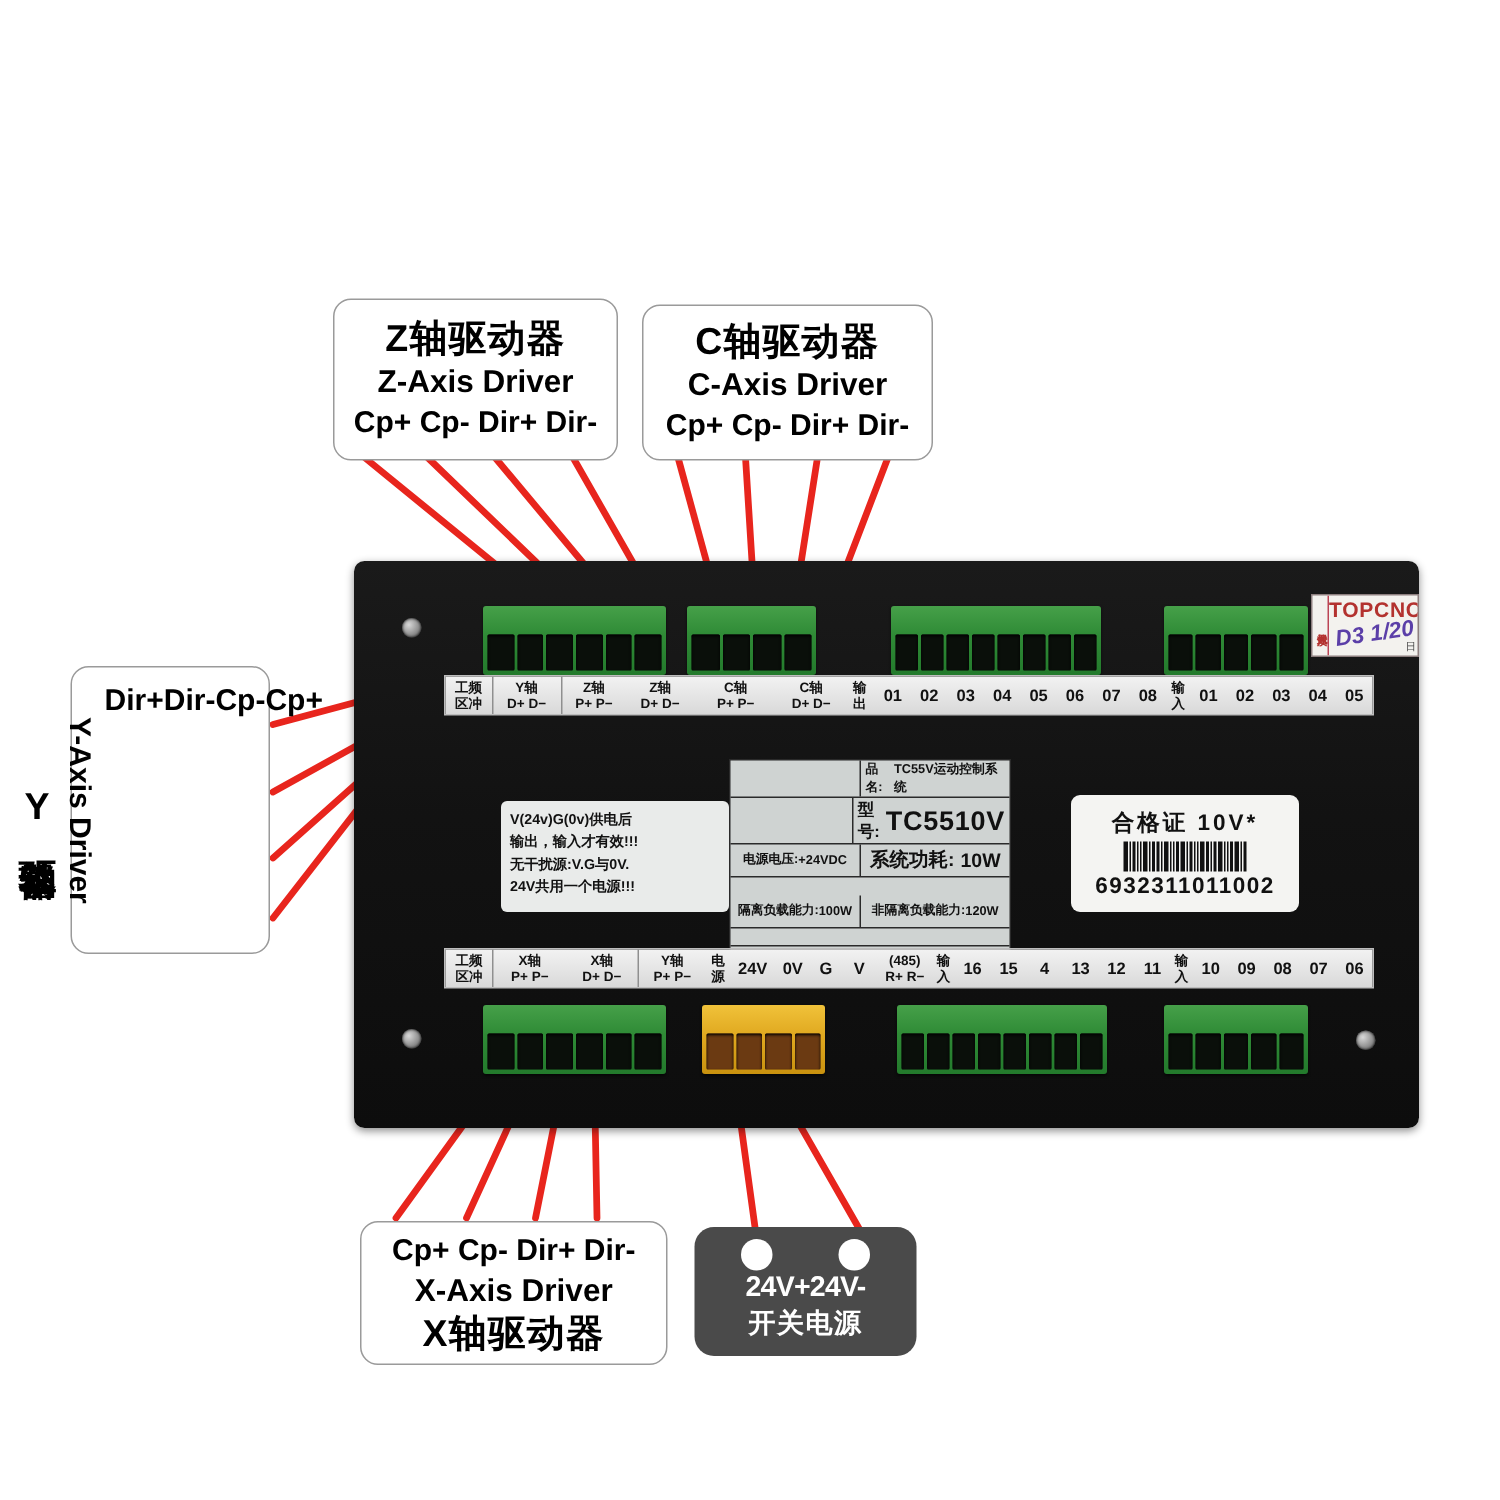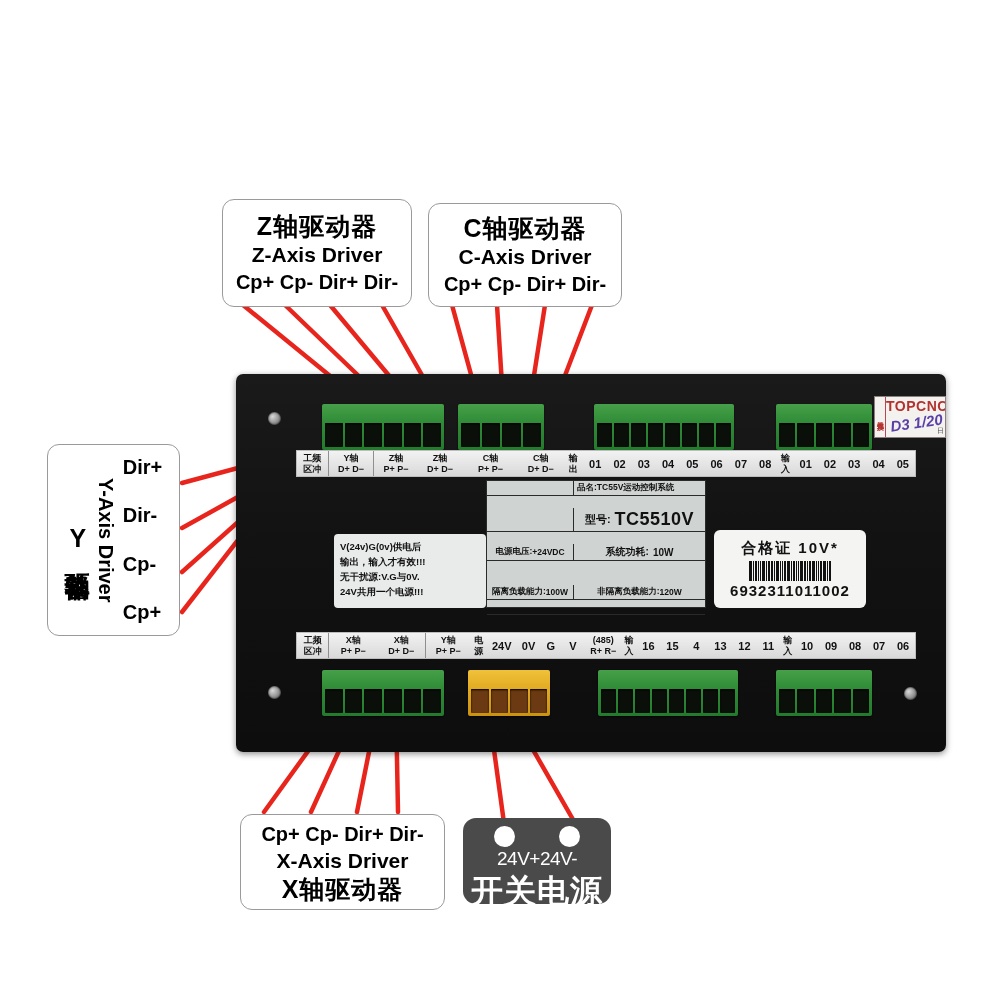--- a/index.html
+++ b/index.html
@@ -35,53 +35,53 @@
   #callout-x .en-title{font-size:21px;line-height:27px;}
   #callout-x .pins{font-size:20px;line-height:26px;white-space:nowrap;}
 
   
   #callout-y{left:47px;top:444px;width:133px;height:192px;flex-direction:row;
              align-items:center;justify-content:center;gap:4px;}
   #callout-y .y-cn{writing-mode:vertical-rl;text-orientation:upright;
                    font-size:25px;font-weight:bold;letter-spacing:1px;line-height:26px;}
   #callout-y .y-en{writing-mode:vertical-rl;text-orientation:mixed;
                    font-size:20px;font-weight:bold;line-height:22px;white-space:nowrap;}
-  #callout-y .y-pins{display:flex;flex-direction:column;justify-content:space-between;
+  #callout-y .y-pins{display:flex;flex-direction:row;justify-content:space-between;
                      height:168px;font-size:20px;font-weight:bold;padding-left:2px;}
 
   
   #callout-power{left:463px;top:818px;width:148px;height:86px;background:#4a4a4a;
                  border:none;border-radius:13px;color:#fff;justify-content:flex-start;
                  padding-top:6px;}
   #callout-power .dots{display:flex;gap:44px;margin-top:2px;}
   #callout-power .dot{width:21px;height:21px;border-radius:50%;background:#fff;}
-  #callout-power .volts{display:flex;font-size:19px;font-weight:normal;
+  #callout-power .volts{display:flex;font-size:19px;font-weight:bold;
                         margin-top:1px;letter-spacing:-.5px;}
-  #callout-power .pw-cn{font-size:32px;font-weight:bold;letter-spacing:1px;margin-top:0px;}
+  #callout-power .pw-cn{font-size:18px;font-weight:bold;letter-spacing:1px;margin-top:0px;}
 
   
   #caption{position:absolute;left:0;top:922px;width:1000px;text-align:center;
            font-size:27px;font-weight:bold;color:#111;z-index:20;}
 
   
   #board{position:absolute;left:236px;top:374px;width:710px;height:378px;
          background:linear-gradient(180deg,#1a1a1a 0%,#121212 45%,#0d0d0d 100%);
          border-radius:7px;z-index:8;box-shadow:0 2px 6px rgba(0,0,0,.45);}
   #board-inner{position:absolute;left:0;top:0;right:0;bottom:0;}
   .screw{position:absolute;width:13px;height:13px;border-radius:50%;
          background:radial-gradient(circle at 35% 35%,#d8d8d8,#8a8a8a 60%,#4a4a4a 100%);
          box-shadow:inset 0 0 2px #000;}
   .screw.s-tl{left:32px;top:38px;}
   .screw.s-bl{left:32px;top:312px;}
   .screw.s-br{left:668px;top:313px;}
 
   
   .labelstrip{position:absolute;background:linear-gradient(180deg,#f2f2f2,#d9d9d9);
               border:1px solid #bdbdbd;box-sizing:border-box;display:flex;align-items:stretch;
-              color:#111;}
+              color:#111;justify-content:center;}
   #strip-top{left:60px;top:76px;width:620px;height:27px;}
   #strip-bot{left:60px;top:258px;width:620px;height:27px;}
   .seg{display:flex;align-items:center;justify-content:center;height:100%;}
   .two-line{display:flex;flex-direction:column;align-items:center;justify-content:center;
             line-height:11px;}
   .two-line .l1{font-size:9px;font-weight:bold;}
   .two-line .l2{font-size:9px;font-weight:bold;}
   .one-line{font-size:11px;font-weight:bold;}
   .num{font-size:11px;font-weight:bold;}
   .vdiv{width:1px;background:#8f8f8f;height:100%;}
@@ -90,30 +90,30 @@
   .term{position:absolute;border-radius:2px;
         background:linear-gradient(180deg,#46a049 0%,#2f8b36 42%,#237a2c 100%);
         box-shadow:0 1px 2px rgba(0,0,0,.6);display:flex;align-items:flex-end;
         box-sizing:border-box;padding:0 3px 3px 3px;gap:2px;}
   .term .pin{flex:1;height:56%;background:#0a0f0a;border-radius:1px;
              box-shadow:inset 0 1px 2px #000;}
   .term.orange{background:linear-gradient(180deg,#f0c23a 0%,#e0a81f 45%,#c9920f 100%);}
   .term.orange .pin{background:#6b3a12;}
 
   
-  #spec{position:absolute;left:250px;top:106px;width:220px;height:128px;
+  #spec{position:absolute;left:250px;top:132px;width:188px;height:128px;
         background:#cfd3d2;border:1.5px solid #2a2a2a;box-sizing:border-box;
-        display:flex;flex-direction:column;color:#111;gap:12px;}
+        display:flex;flex-direction:column;color:#111;}
   #spec .row{display:flex;border-bottom:1.5px solid #2a2a2a;}
   #spec .row:last-child{border-bottom:none;}
   #spec .cell{box-sizing:border-box;display:flex;align-items:center;justify-content:center;
               padding:1px 3px;}
   #spec .bl{border-left:1.5px solid #2a2a2a;}
   .sp-xs{font-size:8.5px;font-weight:bold;}
-  .sp-sm{font-size:10px;font-weight:bold;}
+  .sp-sm{font-size:13px;font-weight:bold;}
   .sp-model{font-size:18px;font-weight:bold;letter-spacing:.5px;}
   .sp-modellbl{font-size:11px;font-weight:bold;}
 
   
   #warn{position:absolute;left:98px;top:160px;width:152px;height:74px;background:#e9ebea;
         border-radius:4px;box-sizing:border-box;padding:5px 4px 0 6px;color:#111;
         font-size:9.5px;font-weight:bold;line-height:15px;}
 
   
   #cert{position:absolute;left:478px;top:156px;width:152px;height:78px;background:#f4f4f2;

